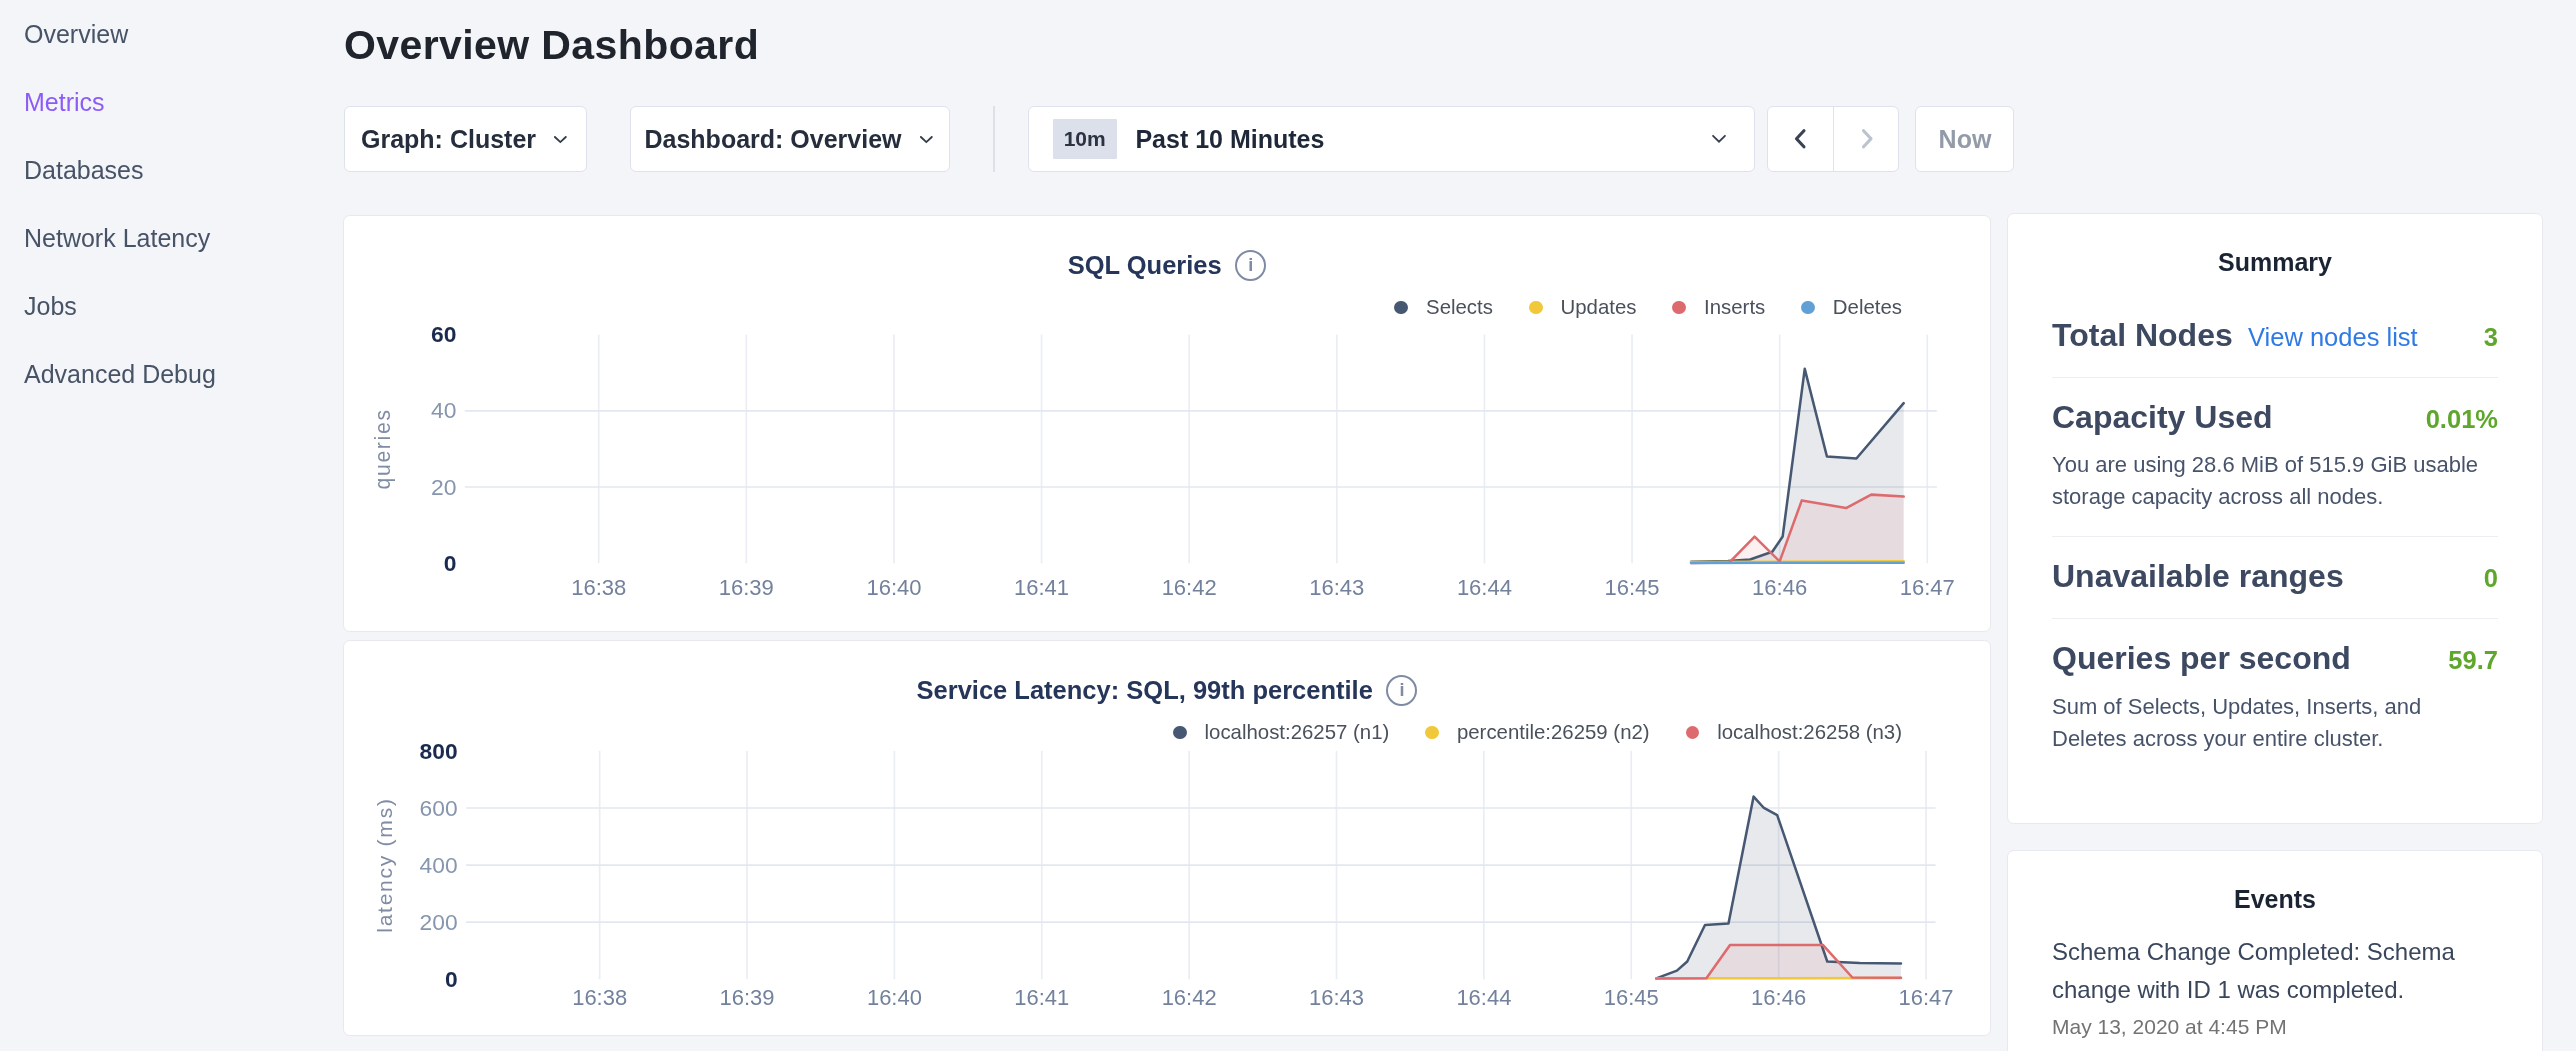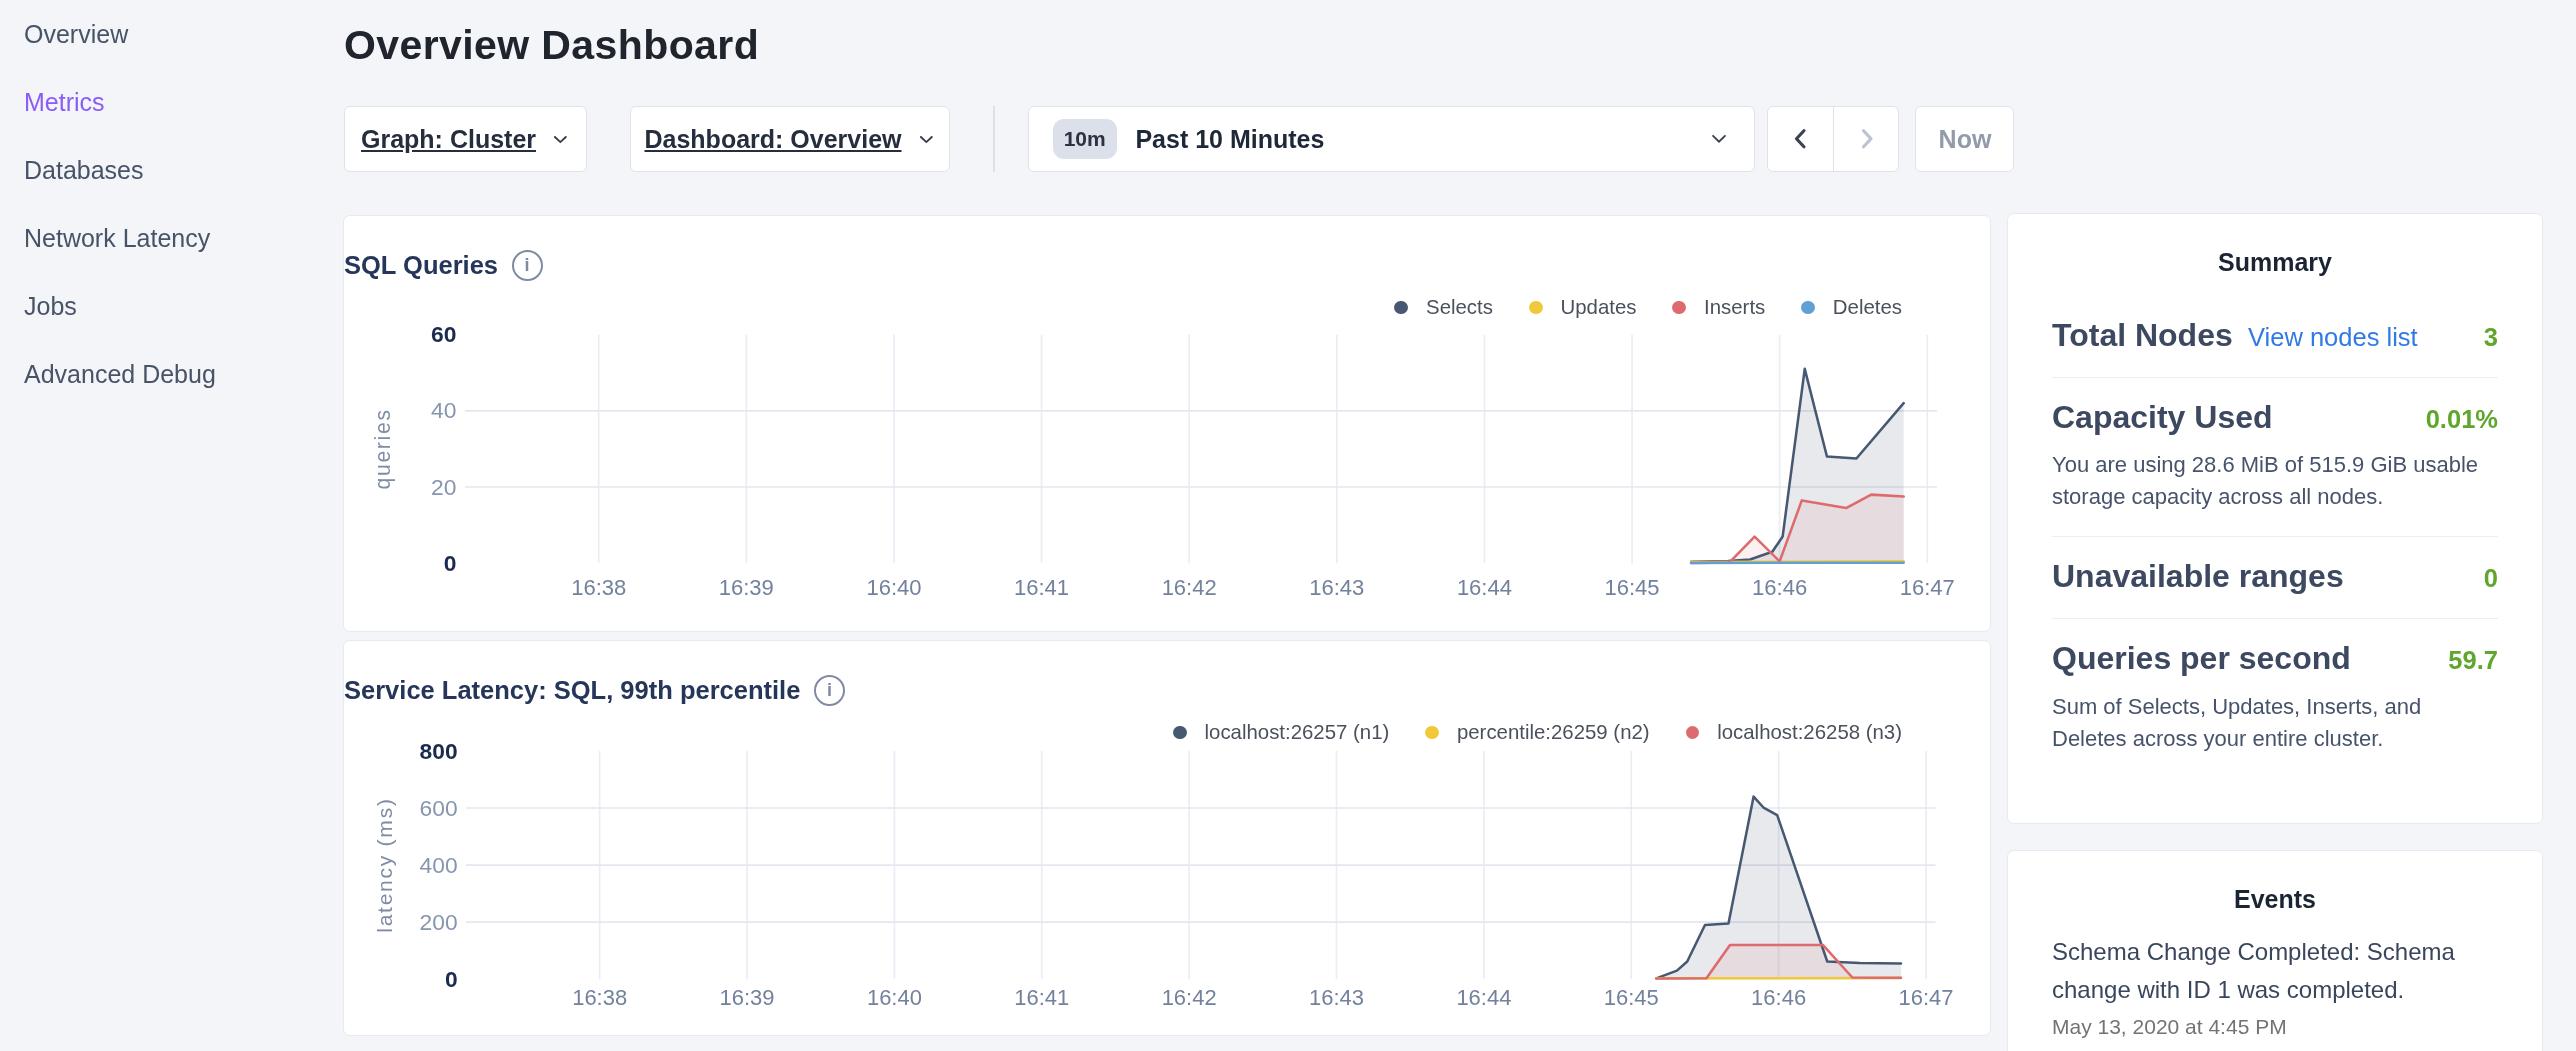--- a/index.html
+++ b/index.html
@@ -24,45 +24,45 @@
     color:#20252d; letter-spacing:0.4px;
   }
 
   
   .controls { position:absolute; left:344px; top:106px; height:66px; display:flex; align-items:stretch; }
   .ctl-box {
     background:#fff; border:1.7px solid #dfe2ea; border-radius:6px;
     display:flex; align-items:center; justify-content:center; cursor:pointer;
   }
   .dropdown { gap:15.3px; }
-  .dd-label { font-size:25px; font-weight:700; color:#262e3d;text-decoration:underline; }
+  .dd-label { font-size:25px; font-weight:700; color:#262e3d; }
   .dd1 { width:243px; }
   .dd2 { width:320px; margin-left:43px; }
   .ctl-divider { width:1.7px; background:#dde0e8; margin-left:43px; }
   .time-select { width:727px; margin-left:33px; justify-content:flex-start; padding:0 24px; }
   .time-badge {
     background:#dce0eb; color:#2b3242; font-size:21px; font-weight:700;
-    padding:7.7px 11px; border-radius:11px;
+    padding:7.7px 11px; border-radius:1px;
   }
   .time-label { font-size:25px; font-weight:700; color:#1f2839; margin-left:18.7px; }
   .time-spacer { flex:1; }
   .btn-group { margin-left:12.8px; width:132px; padding:0; overflow:hidden; cursor:default; }
   .btn-cell { width:50%; height:100%; display:flex; align-items:center; justify-content:center; cursor:pointer; }
   .btn-cell + .btn-cell { border-left:1.7px solid #dfe2ea; }
   .now-btn { margin-left:16px; width:99px; font-size:25px; font-weight:700; color:#939ba9; }
   .chev-svg { display:block; }
 
   
   .card {
     position:absolute; background:#fff; border:1.7px solid #e7e9ef; border-radius:6.8px;
   }
   .chart-card-1 { left:343px; top:215px; width:1648px; height:417px; }
   .chart-card-2 { left:343px; top:640px; width:1648px; height:396px; }
 
-  .chart-head { position:absolute; left:0; right:0; top:34px; display:flex; align-items:center; gap:13.6px; }
+  .chart-head { position:absolute; left:0; right:0; top:34px; display:flex; justify-content:center; align-items:center; gap:13.6px; }
   .chart-title { font-size:25.5px; font-weight:700; color:#26365a; }
   .info-icon {
     width:31px; height:31px; border:2.6px solid #7f8aa3; border-radius:50%;
     color:#7f8aa3; font-size:18px; font-weight:700; display:flex; align-items:center;
     justify-content:center; cursor:pointer; font-style:normal;
   }
   .legend { position:absolute; right:88px; top:80px; display:flex; align-items:center; gap:36px; }
   .legend-item { display:flex; align-items:center; gap:18px; cursor:pointer; }
   .legend .dot { width:13.6px; height:13.6px; border-radius:50%; display:inline-block; }
   .legend-label { font-size:20.4px; color:#4a515c; }

